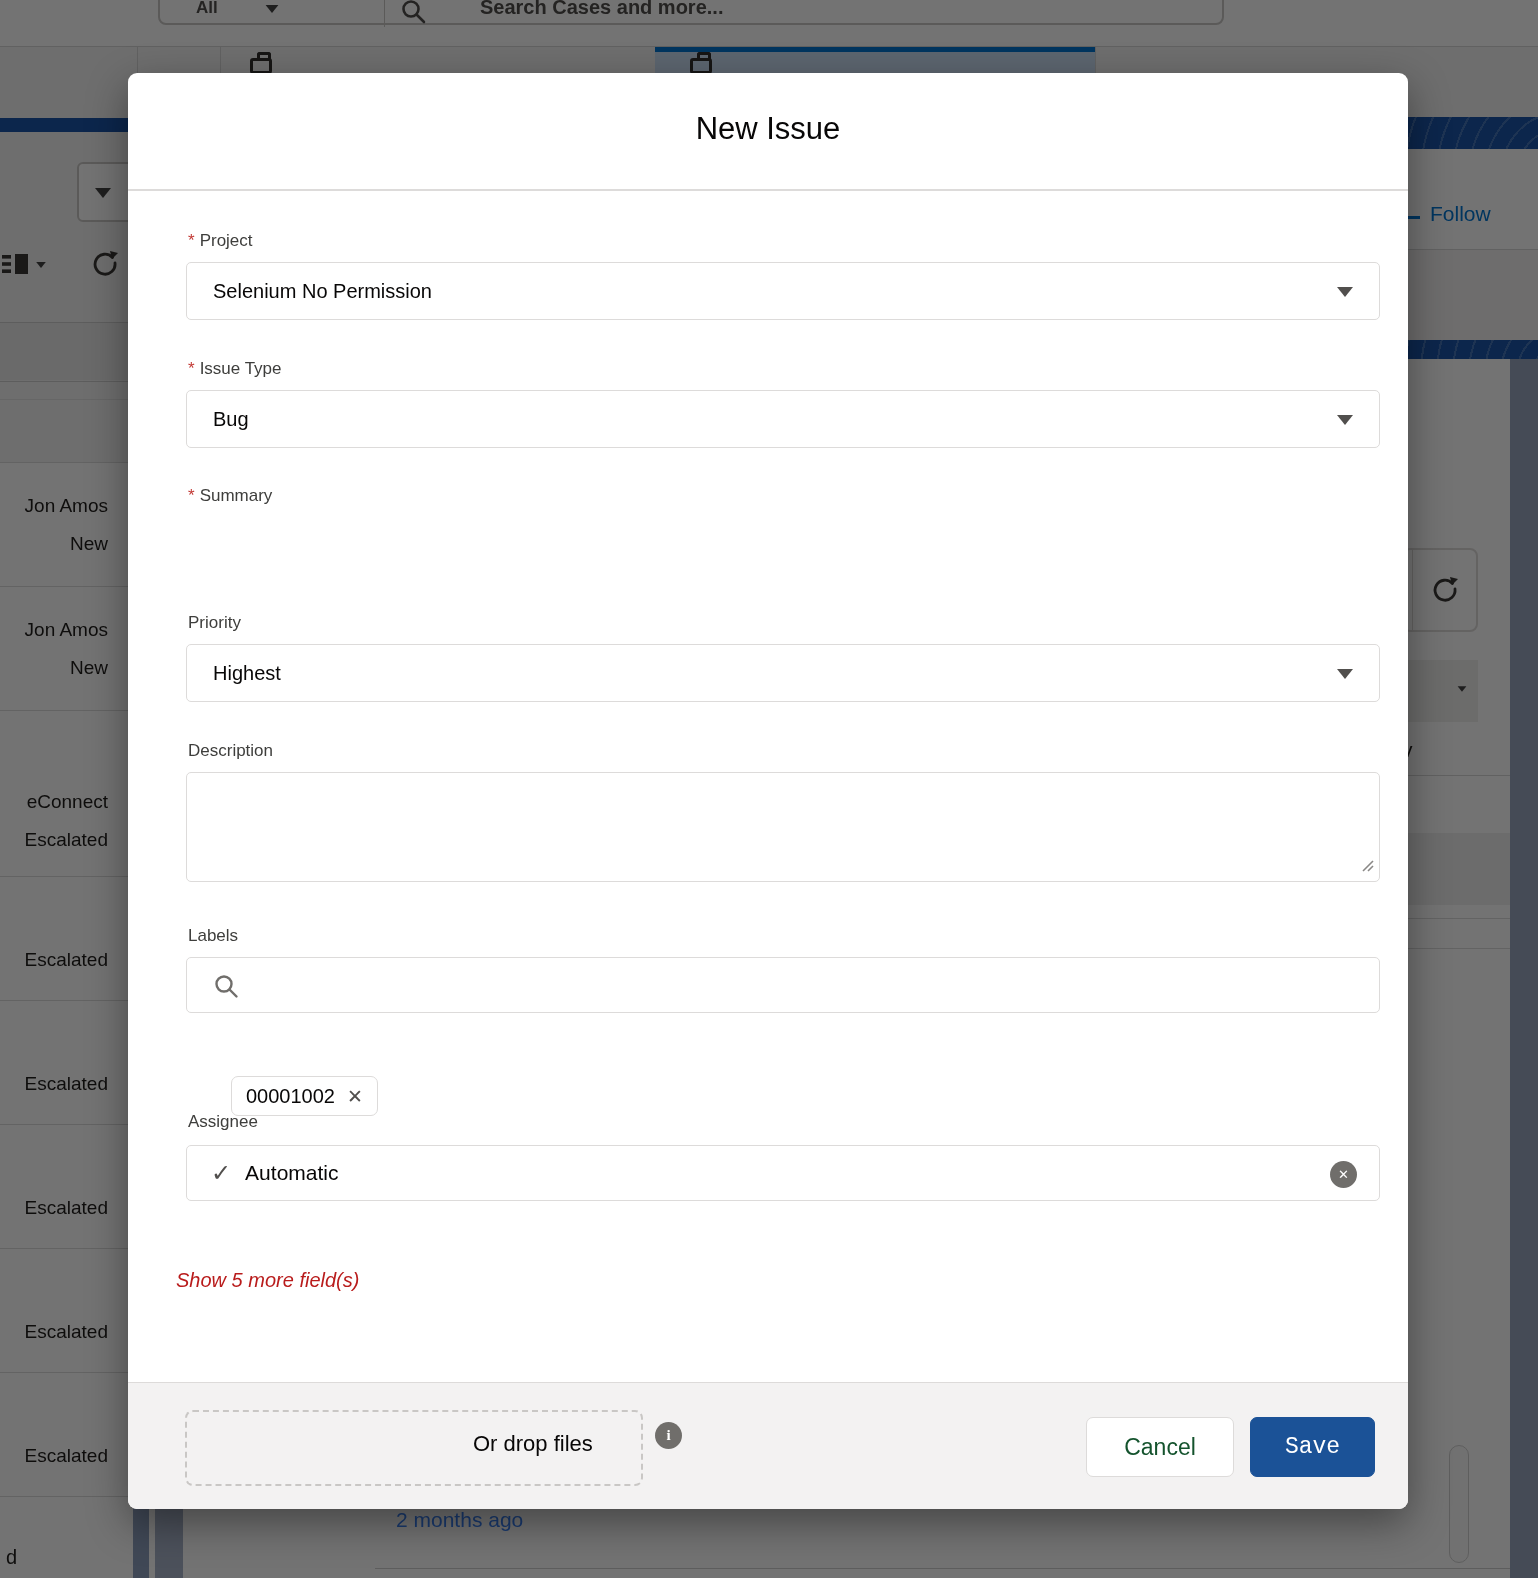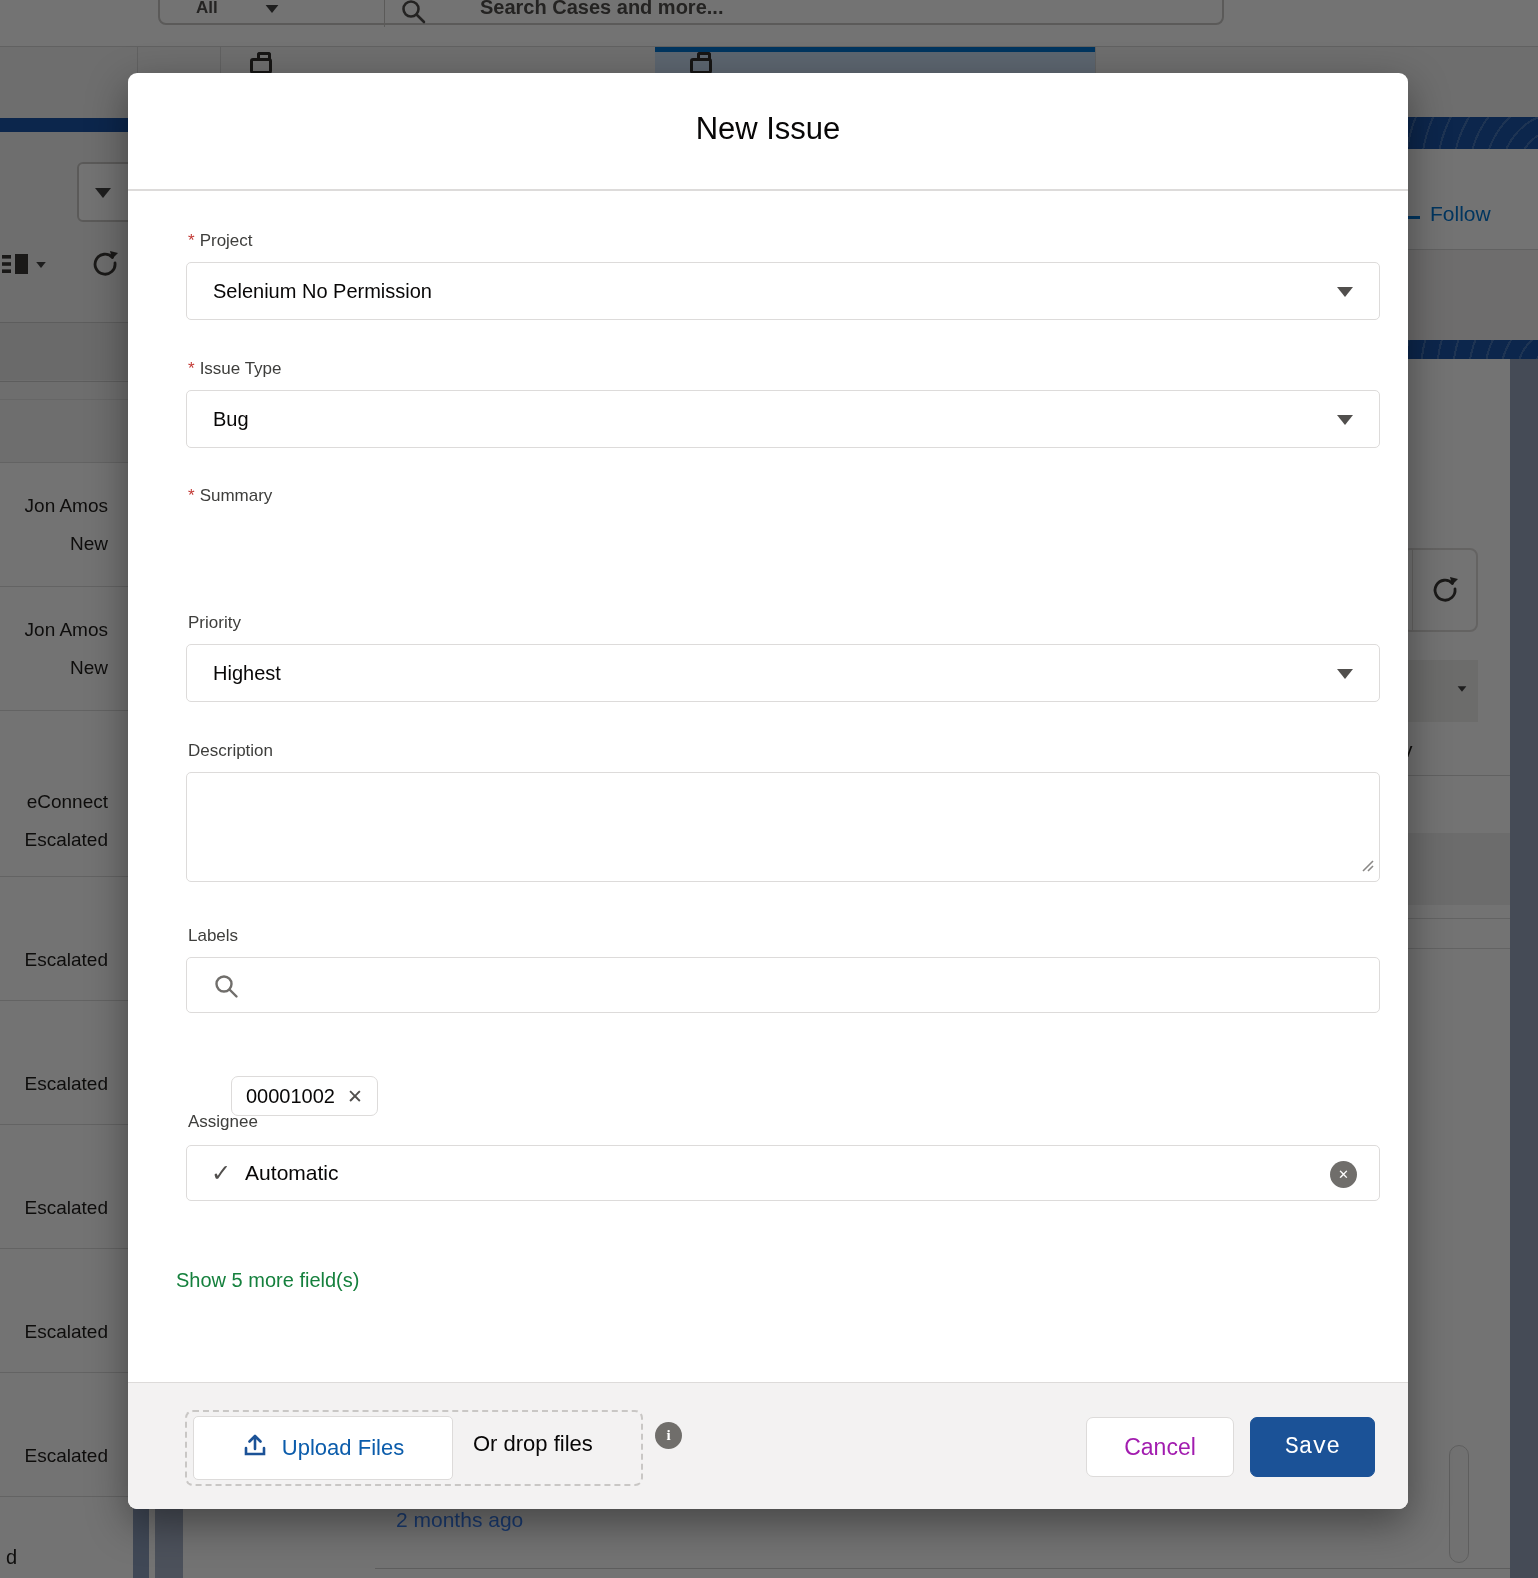--- a/index.html
+++ b/index.html
@@ -79,28 +79,28 @@
   .desc{margin-top:11px;width:100%;height:110px;border:1px solid #dddbda;border-radius:5px;resize:none;outline:none;font-size:20px;padding:12px 16px;}
   .desc-grip{position:absolute;right:6px;bottom:10px;pointer-events:none;}
   .srch-wrap{position:relative;margin-top:11px;height:56px;border:1px solid #dddbda;border-radius:5px;background:#fff;}
   .srch-wrap input{position:absolute;inset:0;border:none;outline:none;background:transparent;padding:0 20px 0 62px;font-size:20px;border-radius:5px;}
   .srch-ico{position:absolute;left:26px;top:15px;}
   .pill{position:absolute;left:45px;top:150px;height:40px;border:1px solid #dddbda;border-radius:7px;display:inline-flex;align-items:center;gap:12px;padding:0 14px;font-size:20px;color:#080707;background:#fff;cursor:pointer;}
   .pill .x{font-size:19px;color:#514f4d;}
   .assign{position:relative;margin-top:13px;height:56px;border:1px solid #dddbda;border-radius:5px;display:flex;align-items:center;gap:14px;padding:0 60px 0 24px;font-size:21px;color:#080707;}
   .chk{color:#514f4d;font-size:24px;}
   .circ-x{position:absolute;right:22px;top:15px;width:27px;height:27px;border-radius:50%;background:#706e6b;color:#fff;font-size:13px;font-weight:700;display:flex;align-items:center;justify-content:center;cursor:pointer;}
-  .showmore{position:absolute;left:48px;top:1196px;font-size:20px;color:#15803d;cursor:pointer;}
+  .showmore{position:absolute;left:48px;top:1196px;font-size:20px;color:#b91c1c;cursor:pointer;font-style:italic;}
   .m-footer{position:absolute;left:0;top:1309px;width:100%;height:127px;background:#f3f2f2;border-top:1px solid #dddbda;border-radius:0 0 9px 9px;}
   .dropzone{position:absolute;left:57px;top:27px;width:458px;height:76px;border:2px dashed #c9c7c5;border-radius:8px;}
   .upload-btn{position:absolute;left:65px;top:33px;width:260px;height:64px;background:#fff;border:1px solid #dddbda;border-radius:5px;display:flex;align-items:center;justify-content:center;gap:14px;font-size:22px;color:#0b5cab;cursor:pointer;}
   .ordrop{position:absolute;left:345px;top:48px;font-size:22px;color:#080707;}
   .info-ico{position:absolute;left:527px;top:39px;width:27px;height:27px;border-radius:50%;background:#706e6b;color:#fff;font-size:15px;font-weight:700;font-family:"Liberation Serif","DejaVu Serif",serif;display:flex;align-items:center;justify-content:center;cursor:pointer;}
   .btn{position:absolute;top:34px;height:60px;border-radius:7px;font-size:23px;display:flex;align-items:center;justify-content:center;cursor:pointer;}
-  .btn-cancel{left:958px;width:148px;background:#fff;border:1px solid #dddbda;color:#a21caf;}
+  .btn-cancel{left:958px;width:148px;background:#fff;border:1px solid #dddbda;color:#14532d;}
   .btn-save{left:1122px;width:125px;background:#1b5297;border:1px solid #1b5297;color:#fff;font-family:Liberation Mono, monospace;}
 </style>
 </head>
 <body>
 
 <div id="stage">
 
   <div id="bg">
     <div class="abs hdr-row"></div>
     <div class="abs searchbox">
@@ -288,29 +288,20 @@
         <span class="chk">✓</span>
         <span>Automatic</span>
         <span class="circ-x">✕</span>
       </div>
     </div>
 
     <span class="showmore">Show 5 more field(s)</span>
 
     <div class="m-footer">
       <div class="dropzone"></div>
-      <button class="upload-btn">
-        <span>
-          <svg width="26" height="26" viewBox="0 0 26 26">
-              <path d="M13 17 V4 M7.5 9.5 L13 4 L18.5 9.5" fill="none" stroke="#1b5297" stroke-width="2.6" stroke-linejoin="round" stroke-linecap="round"></path>
-              <path d="M4 16 v6 h18 v-6" fill="none" stroke="#1b5297" stroke-width="2.6" stroke-linecap="round"></path>
-            </svg>
-        </span>
-        <span>Upload Files</span>
-      </button>
       <span class="ordrop">Or drop files</span>
       <span class="info-ico">i</span>
       <button class="btn btn-cancel">Cancel</button>
       <button class="btn btn-save">Save</button>
     </div>
   </div>
 
 </div>
 
 </body></html>

